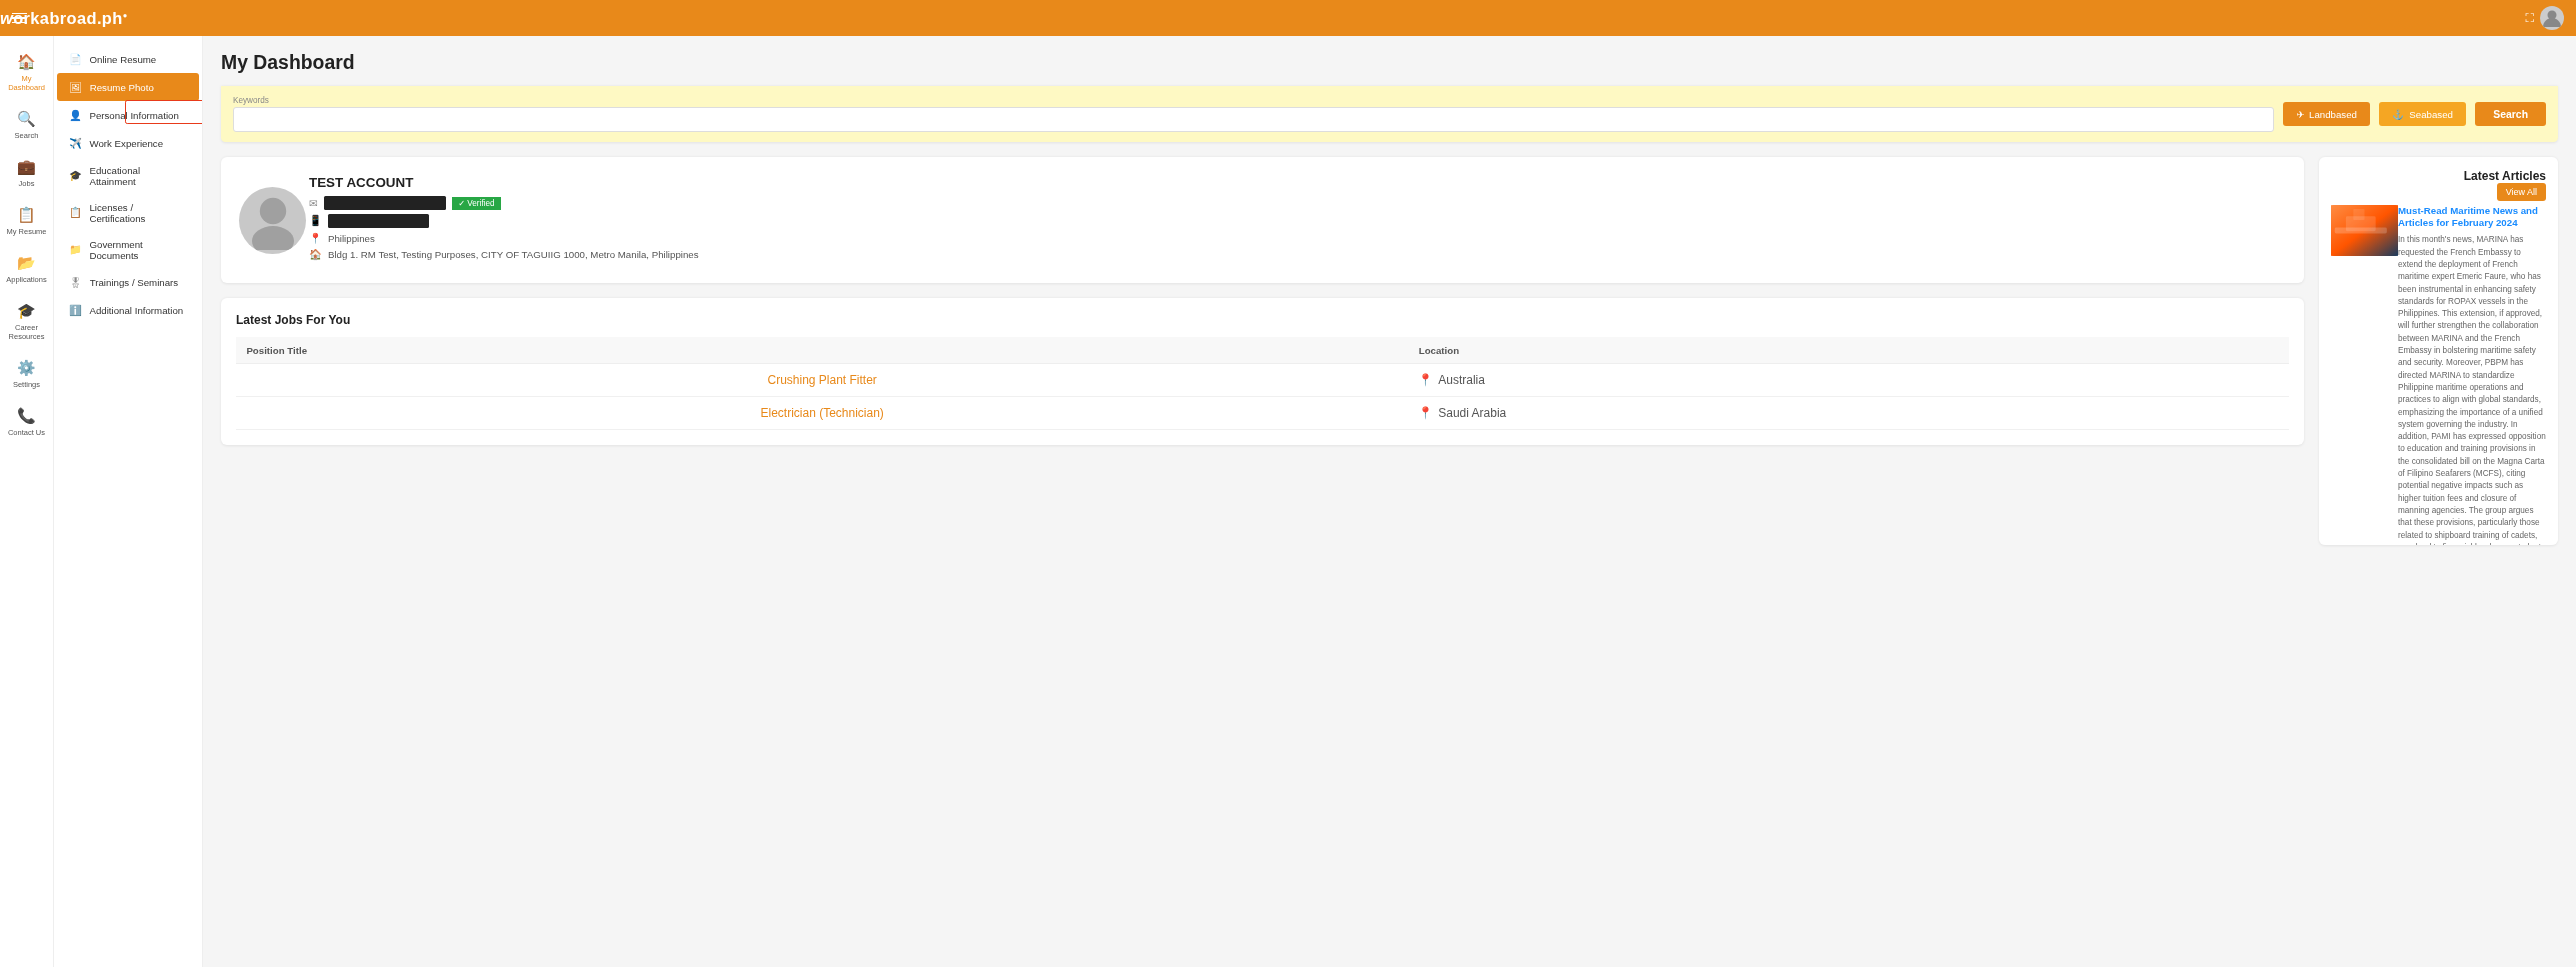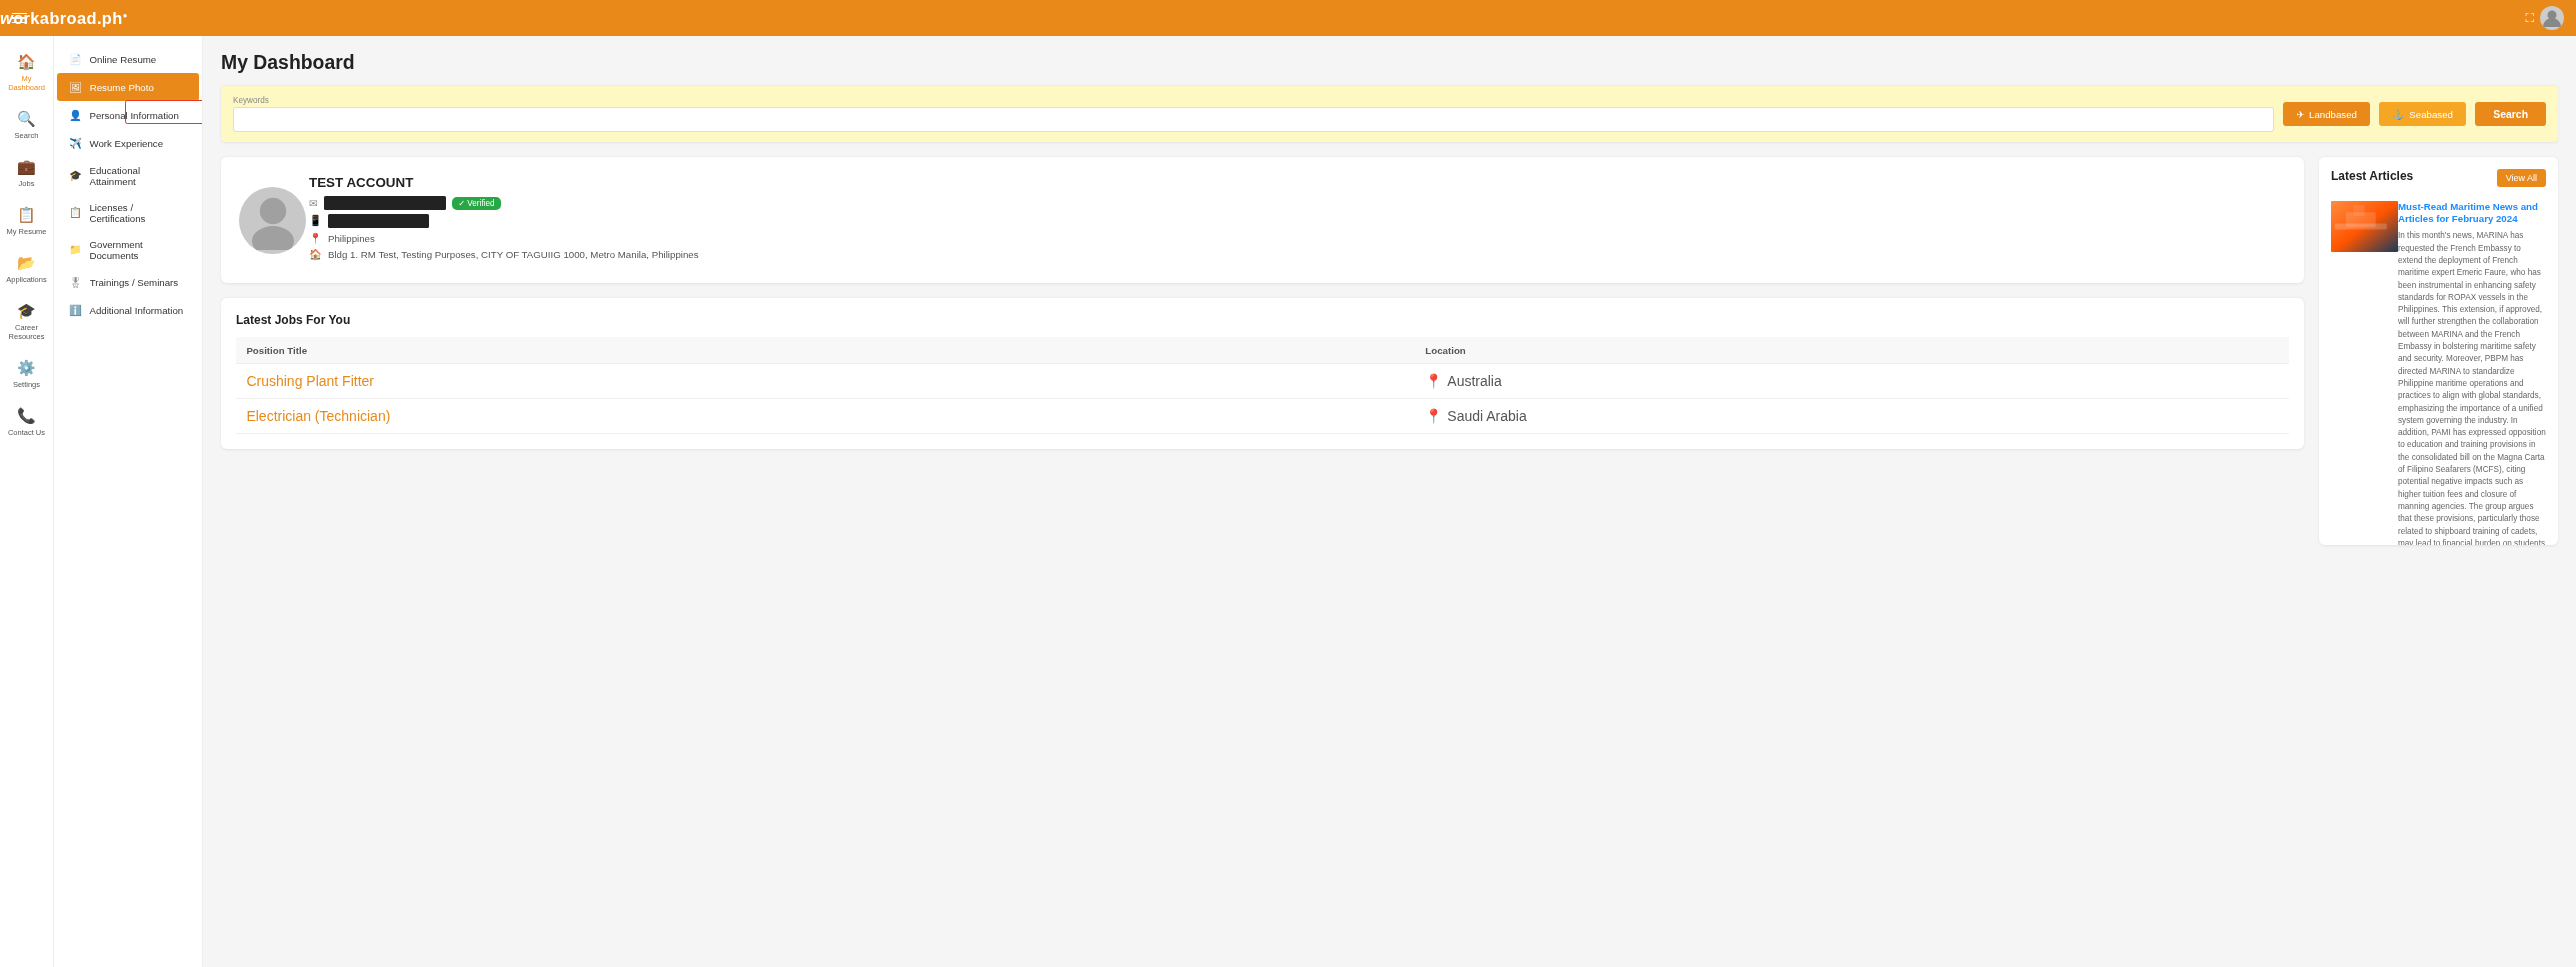--- a/index.html
+++ b/index.html
@@ -276,21 +276,21 @@
       font-size: 9.7px;
       color: #555;
       margin-bottom: 3.7px;
     }
     .profile-detail .icon { font-size: 10.4px; color: #888; }
     .verified-badge {
       background: #28a745;
       color: white;
       font-size: 8.2px;
       padding: 1.5px 6px;
-      border-radius: 5px;
+      border-radius: 0;
       display: flex;
       align-items: center;
       gap: 2.2px;
     }
     .email-hidden {
       background: #222;
       color: #222;
       padding: 1.5px 37px;
       border-radius: 1.5px;
       font-size: 9.7px;
@@ -316,22 +316,23 @@
       background: #f8f8f8;
       padding: 7.5px 10.4px;
       text-align: left;
       font-size: 9.7px;
       color: #555;
       font-weight: 600;
       border-bottom: 0.7px solid #eee;
     }
     .jobs-table td {
       padding: 9px 10.4px;
-      font-size: 14px;
+      font-size: 12px;
       border-bottom: 0.7px solid #f0f0f0;
+      text-align: center;
     }
     .job-link { color: #E8891A; text-decoration: none; font-weight: 500; cursor: pointer; }
     .location-cell {
       display: flex;
       align-items: center;
       gap: 4.5px;
       color: #555;
     }
 
     
@@ -341,22 +342,23 @@
       background: white;
       border-radius: 6px;
       padding: 12px;
       box-shadow: 0 0.7px 3px rgba(0,0,0,0.08);
       max-height: 388px;
       overflow-y: auto;
     }
     .articles-header {
       display: flex;
       justify-content: space-between;
-      align-items: flex-start;
-      margin-bottom: 14px;
+      align-items: flex-end;
+      margin-bottom: 4px;
+      flex-direction: column;
     }
     .articles-title {
       font-size: 12px;
       font-weight: bold;
       color: #222;
     }
     .view-all-btn {
       background: #E8891A;
       color: white;
       border: none;

